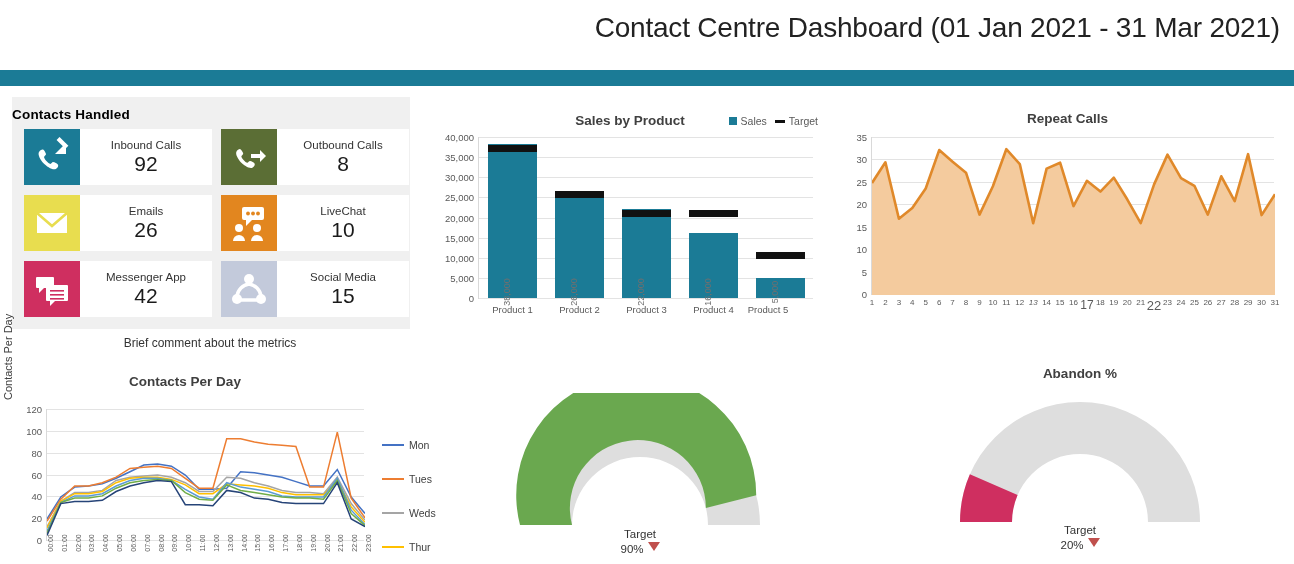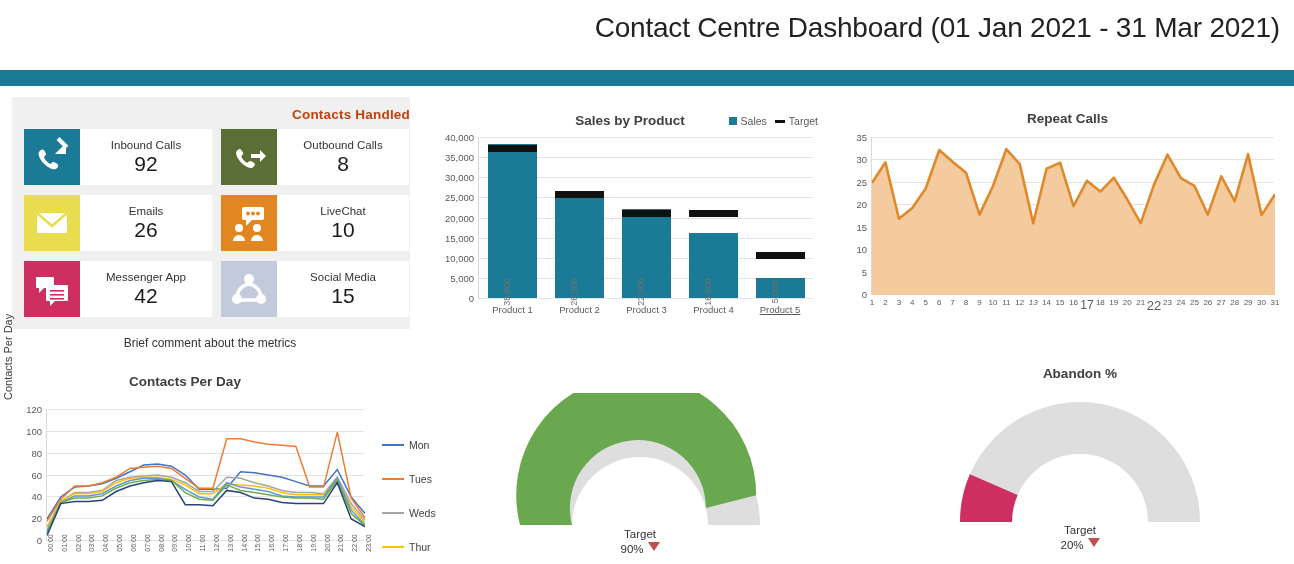--- a/index.html
+++ b/index.html
@@ -21,21 +21,21 @@
     position: absolute; left: 0; top: 70px; width: 1294px; height: 16px;
     background: #1b7b96;
   }
 
   
   .ch-panel {
     position: absolute; left: 12px; top: 97px; width: 398px; height: 232px;
     background: #f0f0f0;
   }
   .ch-title {
-    text-align: right; font-size: 13.5px; font-weight: bold; color: #c2410c;
+    text-align: left; font-size: 13.5px; font-weight: bold; color: #000000;
     padding-top: 10px; letter-spacing: .2px;
   }
   .ch-grid {
     position: absolute; left: 12px; top: 32px;
     display: grid; grid-template-columns: 188px 188px; grid-template-rows: 56px 56px 56px;
     gap: 10px 9px;
   }
   .kpi { display: flex; background: #ffffff; height: 56px; }
   .kpi-icon {
     width: 56px; height: 56px; flex: 0 0 56px;
@@ -276,21 +276,21 @@
         <div class="xtick" style="left: 167.5px;">Product 3</div>
         <div class="bar" style="left: 210.38px; width: 48.24px; height: 64.8px;">
           <div class="bar-label">16,000</div>
         </div>
         <div class="target-mark" style="left: 210.38px; width: 48.24px; bottom: 80.74px;"></div>
         <div class="xtick" style="left: 234.5px;">Product 4</div>
         <div class="bar" style="left: 277.38px; width: 48.24px; height: 20.25px;">
           <div class="bar-label">5,000</div>
         </div>
         <div class="target-mark" style="left: 277.38px; width: 48.24px; bottom: 39.43px;"></div>
-        <div class="xtick" style="left: 301px; text-decoration: underline;">Product 5</div>
+        <div class="xtick" style="left: 289px;">Product 5</div>
       </div>
   </div>
 
   <div class="repeat-wrap">
     <div class="chart-title" style="left:0;top:6px;width:445px;">Repeat Calls</div>
     <div class="plot" id="repeat-plot" style="left:26px;top:32px;width:403px;height:158px;">
         <div class="gridline" style="top: 0%;"></div>
         <div class="gridline" style="top: 14.2857%;"></div>
         <div class="gridline" style="top: 28.5714%;"></div>
         <div class="gridline" style="top: 42.8571%;"></div>

